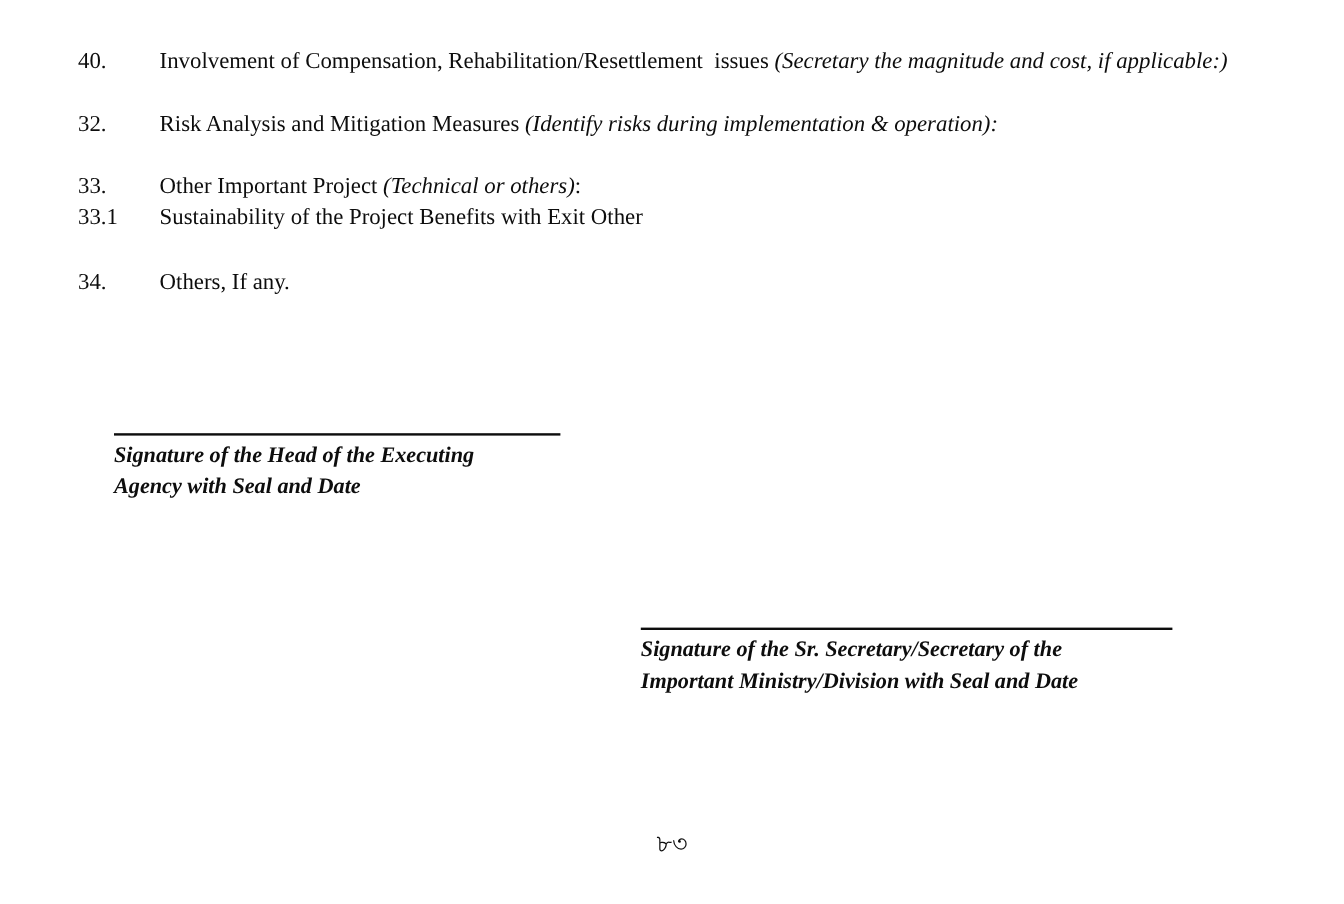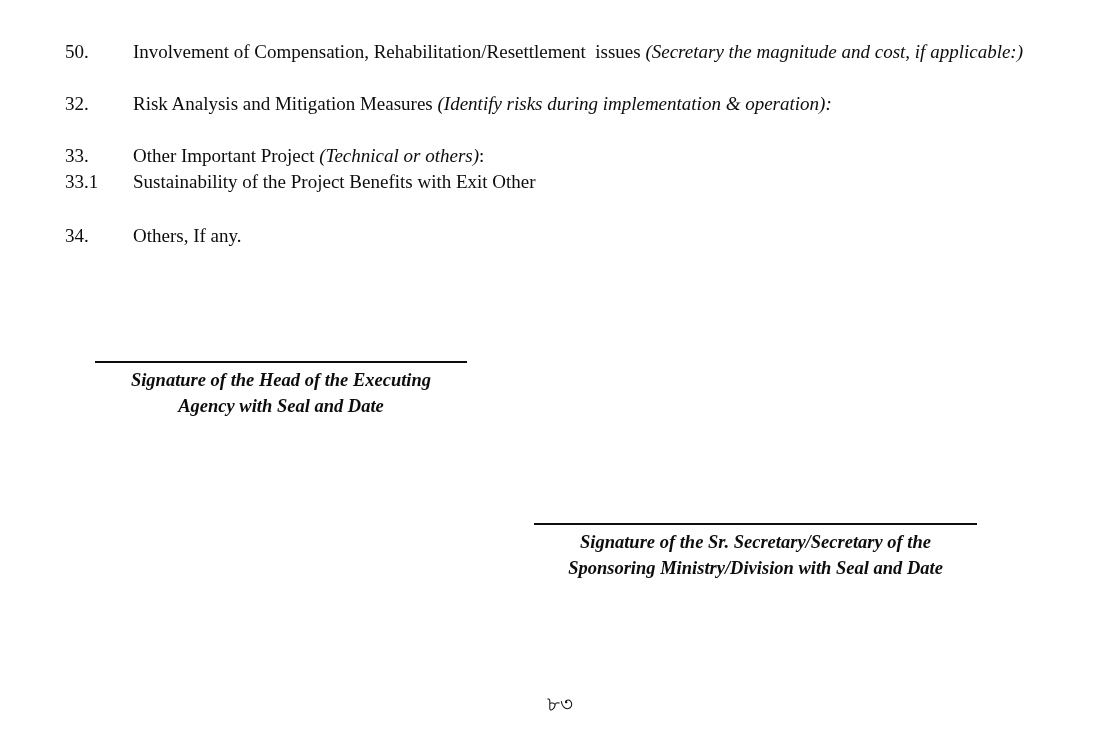--- a/index.html
+++ b/index.html
@@ -40,21 +40,20 @@
     text-align: justify;
   }
   .mb1 { margin-bottom: 26px; }
   .mb2 { margin-bottom: 28px; align-items: center; }
   .sig {
     position: absolute;
     font-weight: bold;
     font-style: italic;
     font-size: 18.5px;
     line-height: 26px;
-    text-align: center;
   }
   .sig .sig-line {
     border-top: 2px solid #0d0d0d;
     height: 0;
     margin-bottom: 4px;
   }
   .sig-executing {
     left: 95px;
     top: 361px;
     width: 372px;
@@ -75,21 +74,21 @@
   }
 </style>
 </head>
 <body>
 
 <div class="page">
 
   <div class="items">
 
     <div class="item mb1">
-      <span class="num">50.</span>
+      <span class="num">40.</span>
       <span class="content justify"><span>Involvement of Compensation, Rehabilitation/Resettlement  issues </span><span style="font-style: italic;">(Secretary the magnitude and cost, if applicable:)</span></span>
     </div>
 
     <div class="item mb1">
       <span class="num">32.</span>
       <span class="content"><span>Risk Analysis and Mitigation Measures </span><span style="font-style: italic;">(Identify risks during implementation &amp; operation):</span></span>
     </div>
 
     <div class="item">
       <span class="num">33.</span>
@@ -110,18 +109,18 @@
 
   <div class="sig sig-executing">
     <div class="sig-line"></div>
     <div>Signature of the Head of the Executing</div>
     <div>Agency with Seal and Date</div>
   </div>
 
   <div class="sig sig-sponsoring">
     <div class="sig-line"></div>
     <div>Signature of the Sr. Secretary/Secretary of the</div>
-    <div>Sponsoring Ministry/Division with Seal and Date</div>
+    <div>Important Ministry/Division with Seal and Date</div>
   </div>
 
   <div class="page-number">৮৩</div>
 
 </div>
 
 </body></html>

